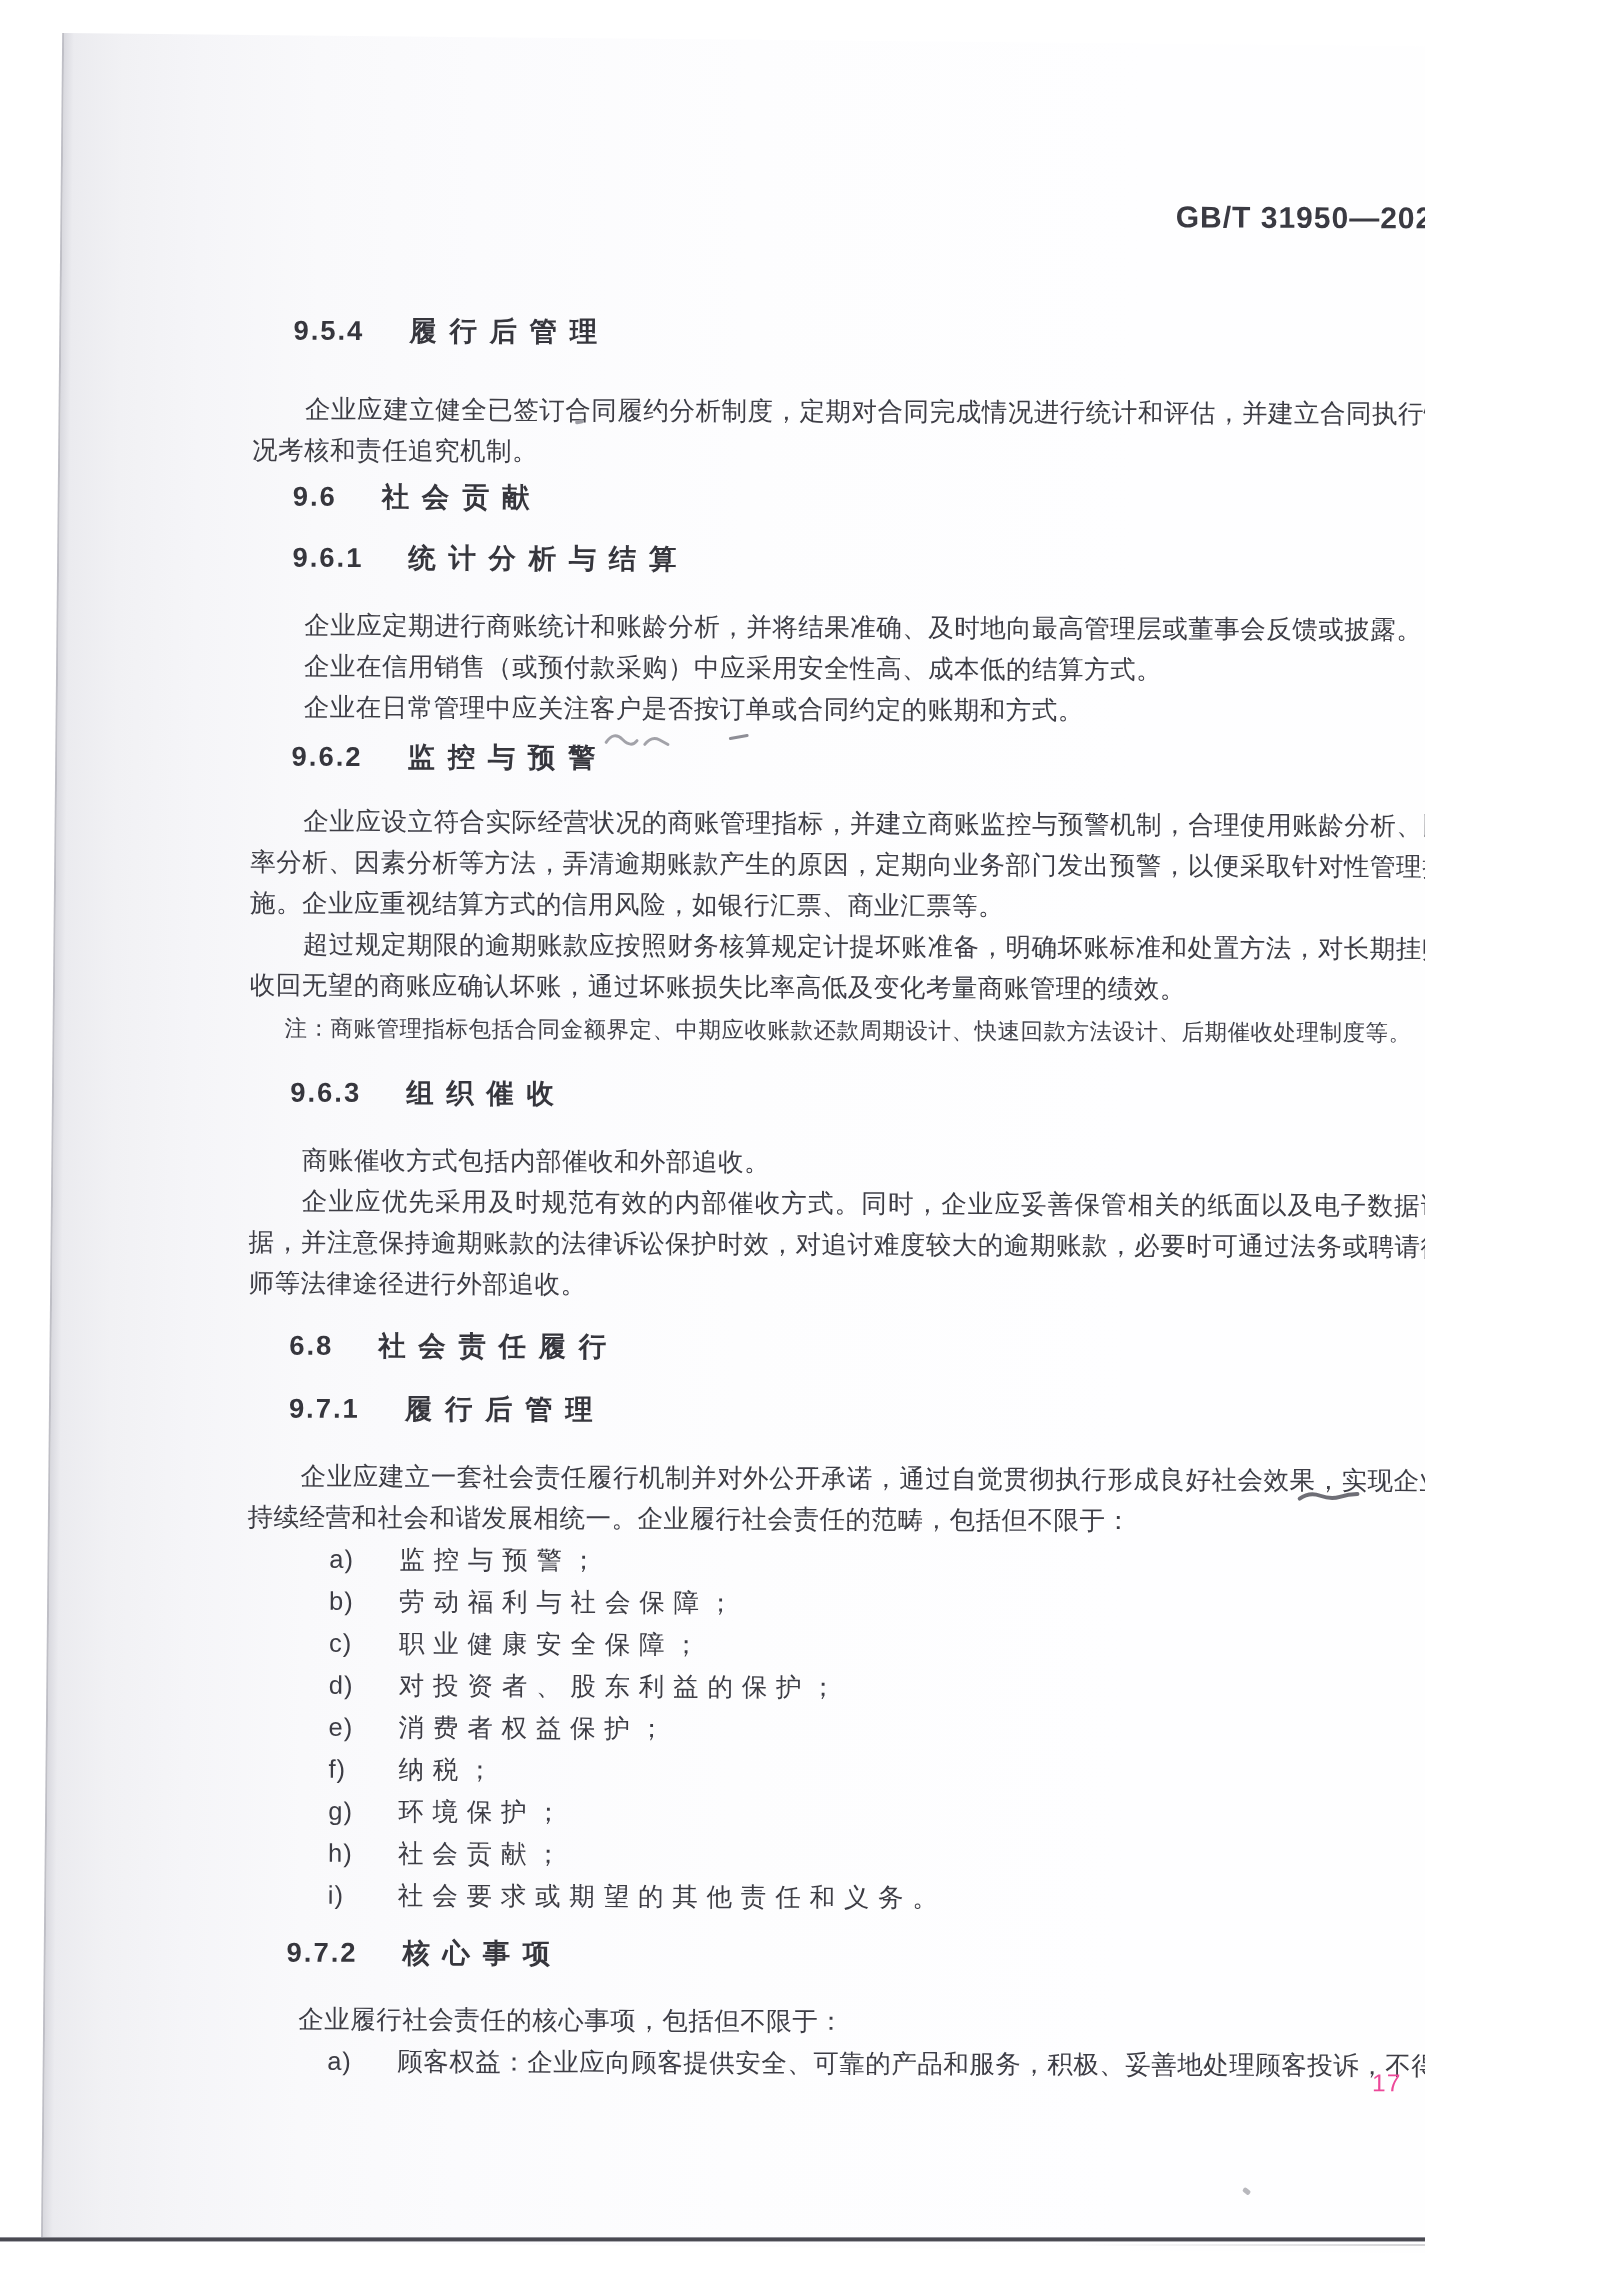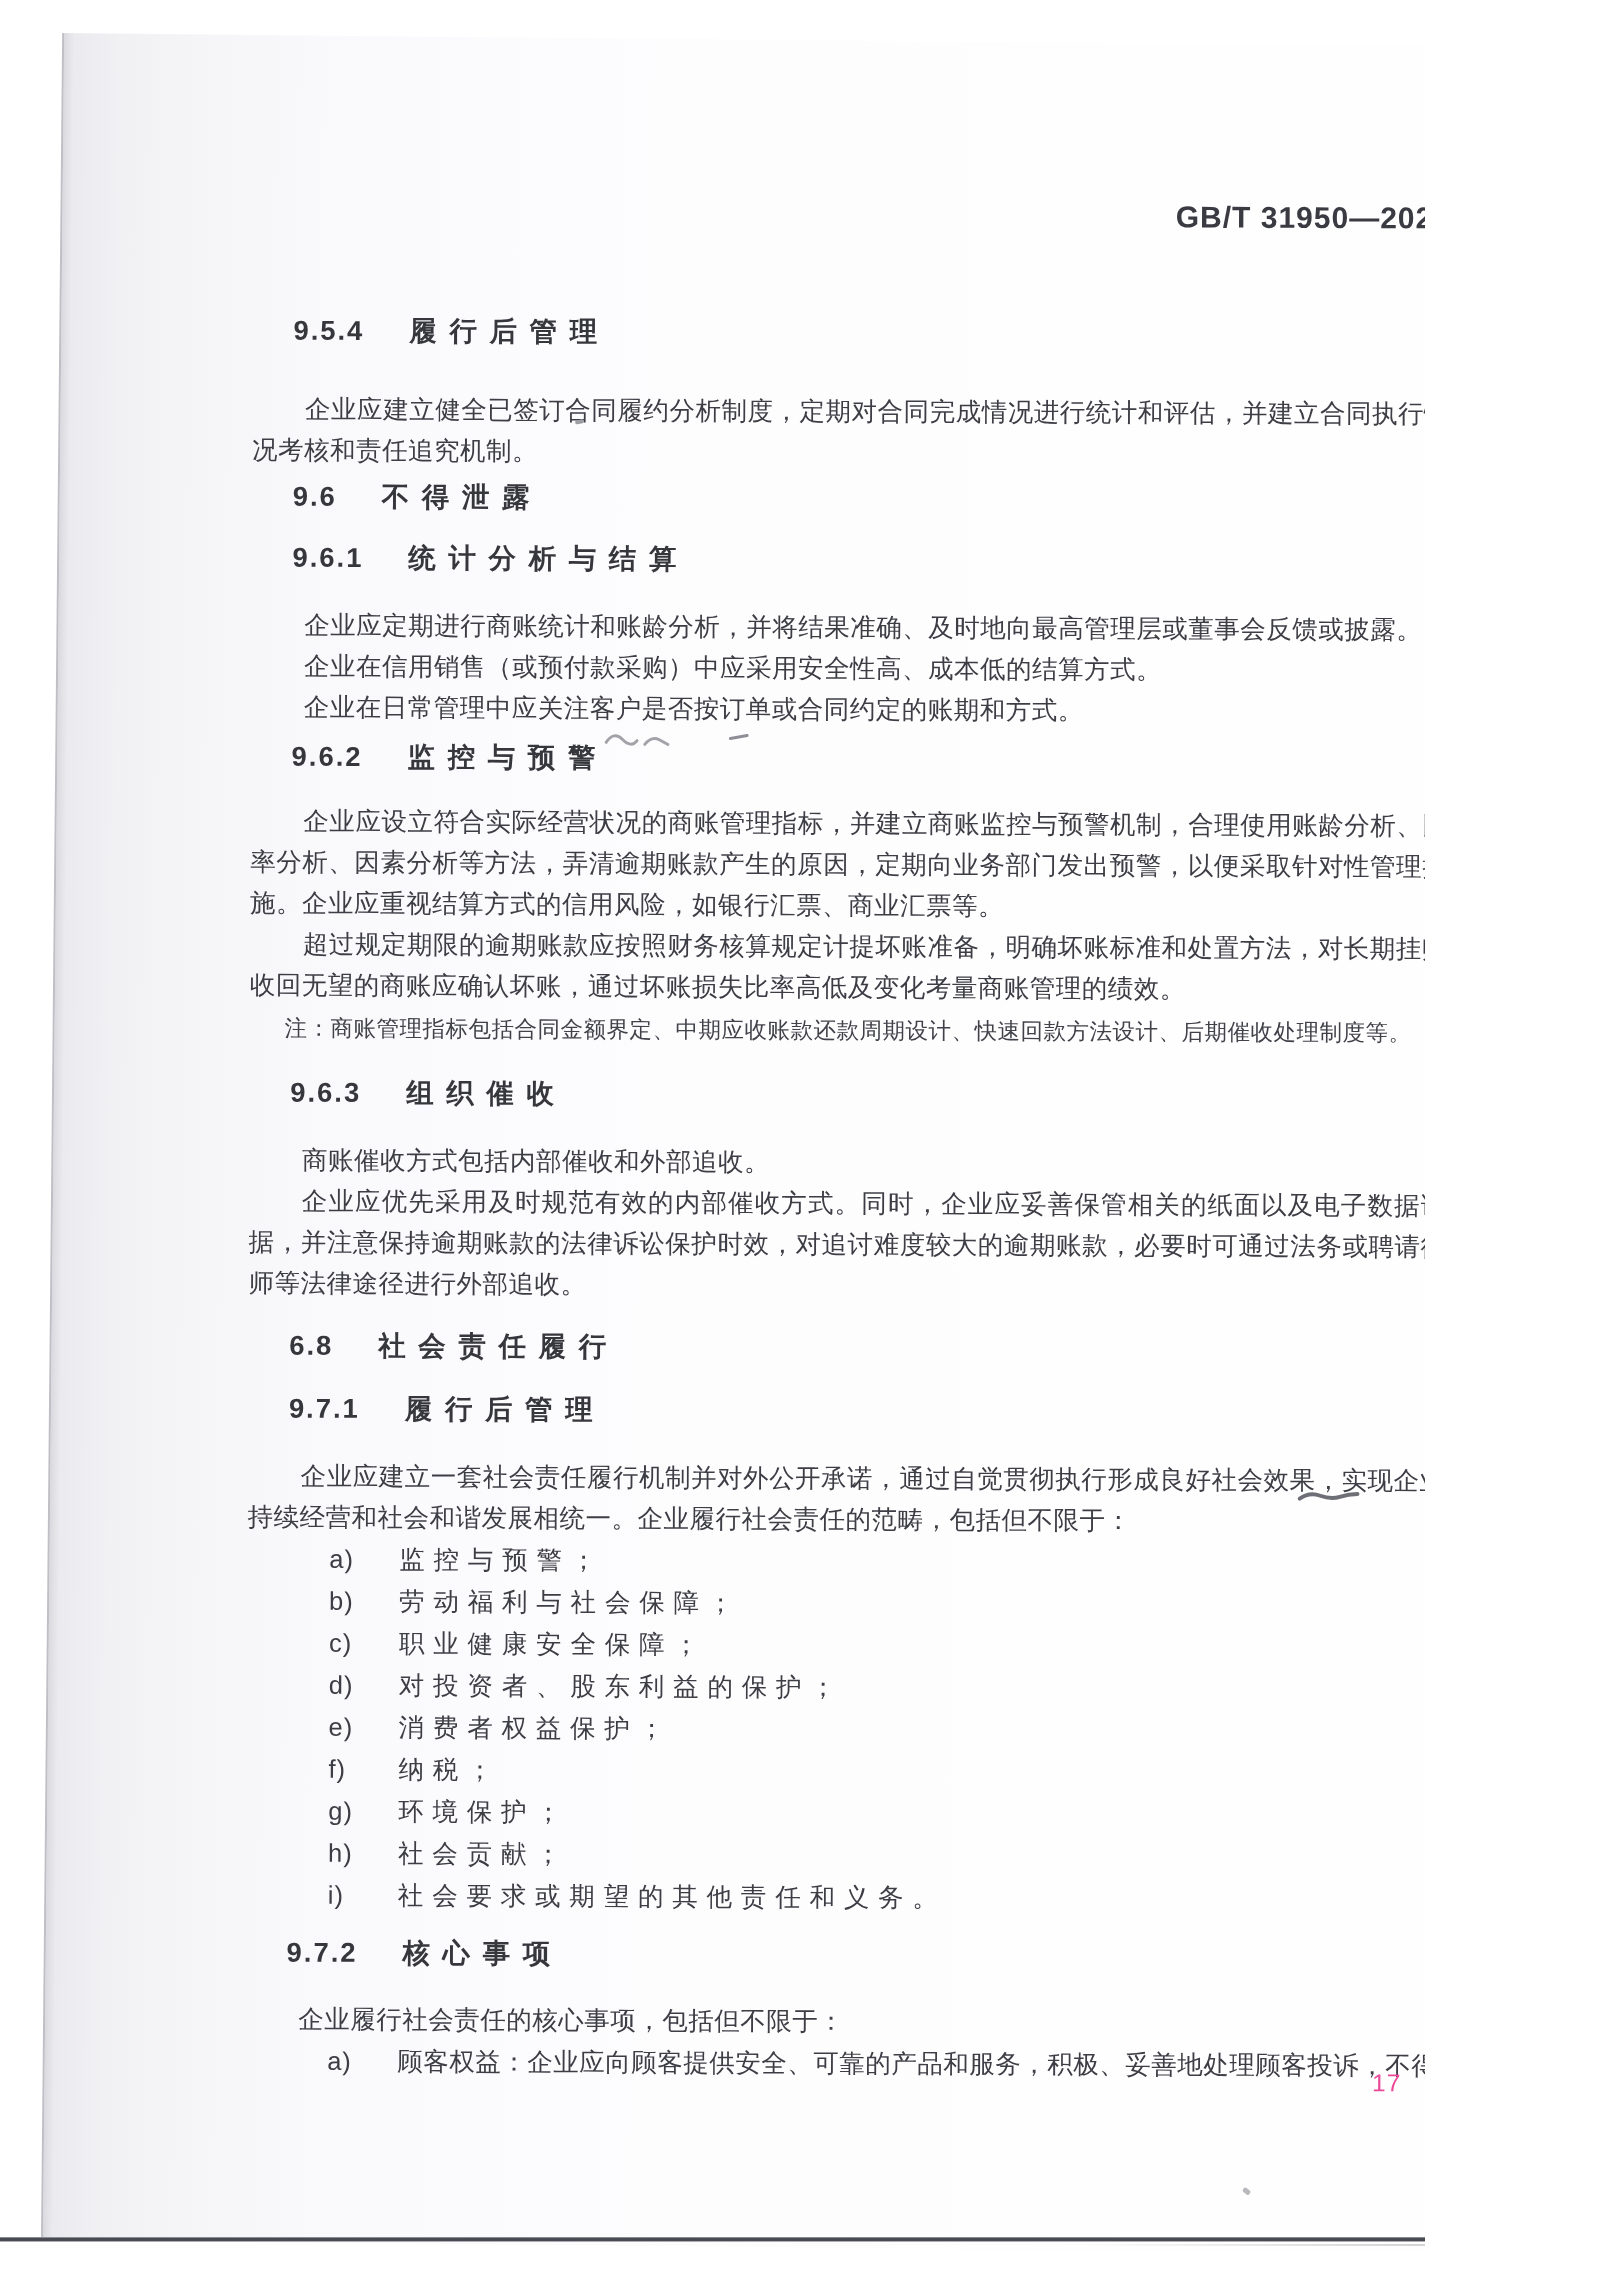--- a/index.html
+++ b/index.html
@@ -77,21 +77,21 @@
     <div class="doc-header">GB/T 31950—2023</div>
 
     <div class="heading" style="top:312px">
       <span class="h-num">9.5.4</span>
       <span class="h-title">履行后管理</span>
     </div>
     <div class="para indent" style="top:388px">企业应建立健全已签订合同履约分析制度，定期对合同完成情况进行统计和评估，并建立合同执行情况考核和责任追究机制。</div>
 
     <div class="heading" style="top:478px">
       <span class="h-num">9.6</span>
-      <span class="h-title">不得泄露</span>
+      <span class="h-title">社会贡献</span>
     </div>
 
     <div class="heading" style="top:539px">
       <span class="h-num">9.6.1</span>
       <span class="h-title">统计分析与结算</span>
     </div>
     <div class="para indent" style="top:604px">企业应定期进行商账统计和账龄分析，并将结果准确、及时地向最高管理层或董事会反馈或披露。</div>
     <div class="para indent" style="top:645px">企业在信用销售（或预付款采购）中应采用安全性高、成本低的结算方式。</div>
     <div class="para indent" style="top:686px">企业在日常管理中应关注客户是否按订单或合同约定的账期和方式。</div>
 

